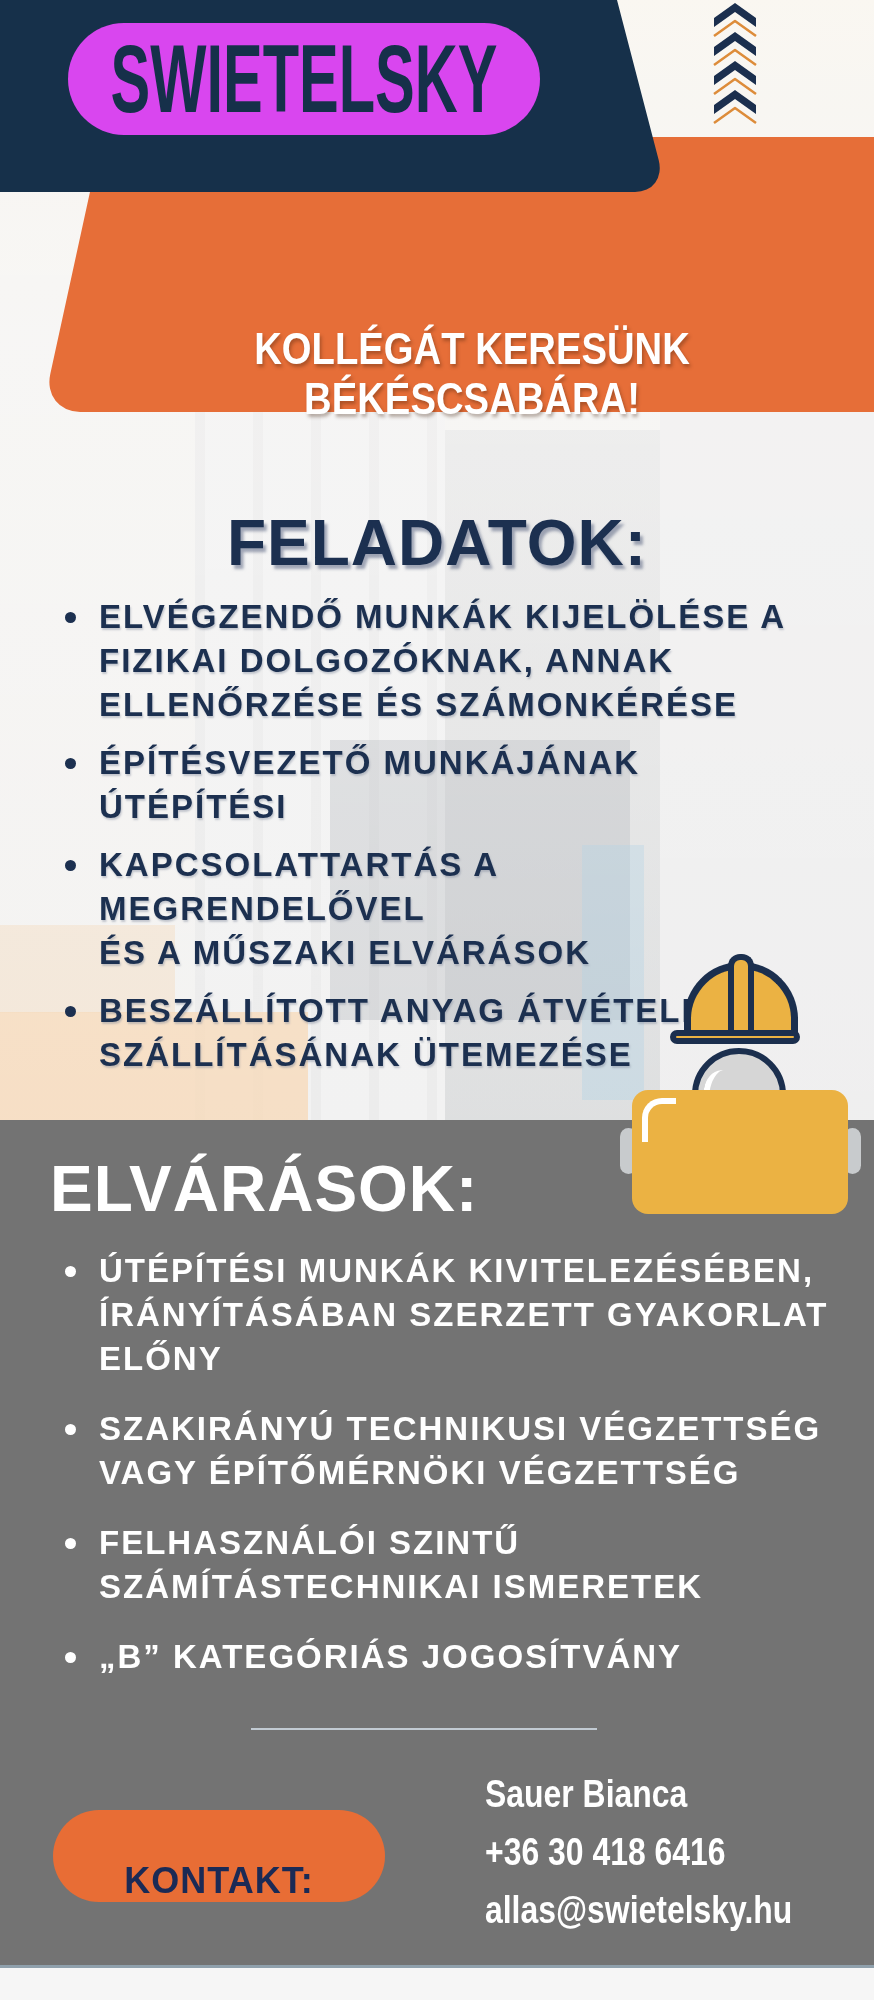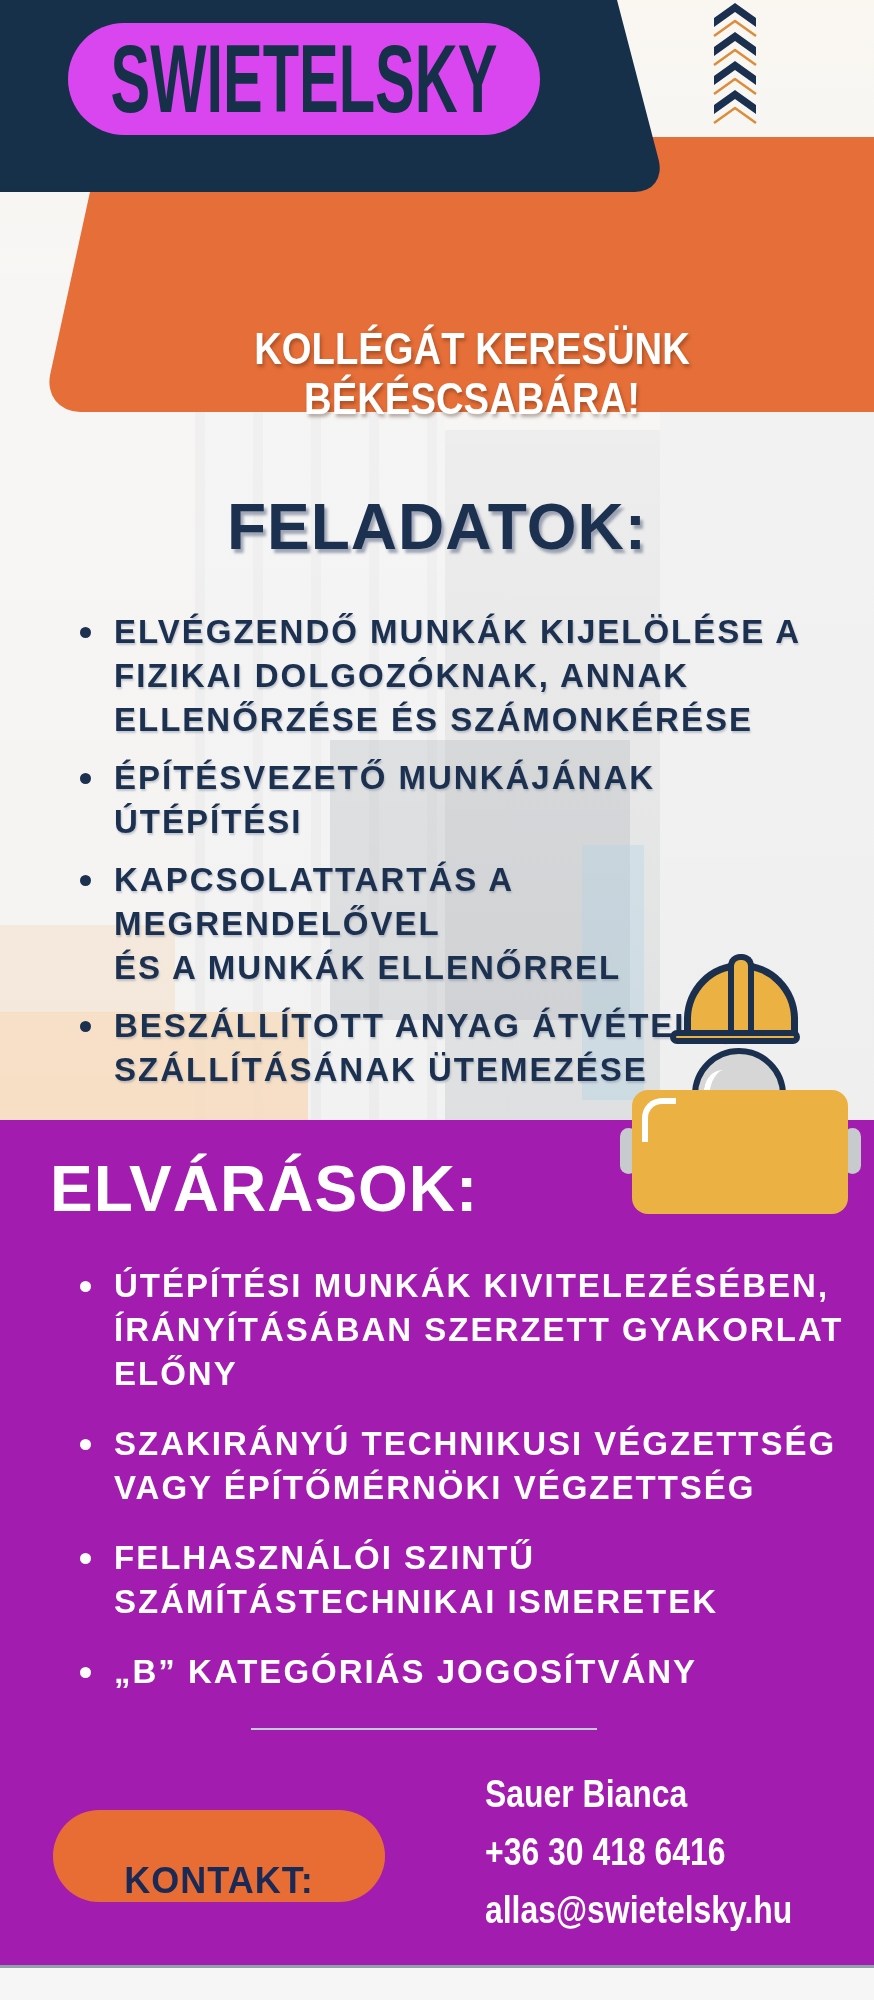--- a/index.html
+++ b/index.html
@@ -46,24 +46,24 @@
     background:#d946ef;border-radius:60px;z-index:4;
     display:flex;align-items:center;justify-content:center;}
   .logo-pill .logo-text{font-size:96px;font-weight:800;color:#16304A;line-height:1;
     display:inline-block;transform:scaleX(.62);white-space:nowrap;}
 
   
   .chevrons{position:absolute;left:712px;top:0px;width:46px;z-index:3;}
   .chev{display:block;margin-bottom:-11px;}
 
   
-  .tasks-heading{position:absolute;left:0;right:0;top:490px;margin:0;text-align:center;
+  .tasks-heading{position:absolute;left:0;right:0;top:490px;margin:16px;text-align:center;
     font-size:64px;font-weight:800;color:#1C3050;letter-spacing:1px;z-index:5;
     text-shadow:3px 4px 3px rgba(90,100,130,.55);}
-  ul.jlist{list-style:none;margin:16px;padding:0;position:absolute;z-index:5;}
+  ul.jlist{list-style:none;margin:1px;padding:0;position:absolute;z-index:5;}
   ul.jlist li{position:relative;padding-left:48px;font-weight:700;
     font-size:33px;line-height:44px;letter-spacing:2px;white-space:pre-line;}
   ul.jlist li::before{content:'';position:absolute;left:14px;top:17px;width:11px;height:11px;
     border-radius:50%;background:currentColor;}
   .tasks-list{left:50px;top:594px;width:780px;color:#1C3050;}
   .tasks-list li{margin-bottom:14px;text-shadow:1px 2px 2px rgba(120,130,150,.4);}
 
   
   .worker{position:absolute;left:618px;top:952px;width:245px;height:268px;z-index:6;}
   .worker div{position:absolute;box-sizing:border-box;}
@@ -79,21 +79,21 @@
     border-left:6px solid #fff;border-radius:50%;transform:rotate(14deg);}
   .laptop{left:14px;top:138px;width:216px;height:124px;background:#EBB243;
     border-radius:16px;z-index:5;}
   .laptop::before{content:'';position:absolute;left:10px;top:8px;width:28px;height:38px;
     border-left:6px solid #fff;border-top:6px solid #fff;border-top-left-radius:20px;}
   .thumb-l{left:2px;top:176px;width:17px;height:46px;background:#C8CBCD;border-radius:9px;z-index:4;}
   .thumb-r{left:226px;top:176px;width:17px;height:46px;background:#C8CBCD;border-radius:9px;z-index:4;}
 
   
   .bottom-section{position:absolute;left:0;top:1120px;width:874px;height:845px;
-    background:#a21caf;z-index:3;}
+    background:#737373;z-index:3;}
   .req-heading{position:absolute;left:50px;top:32px;margin:0;
     font-size:64px;font-weight:800;color:#ffffff;letter-spacing:1px;}
   .req-list{left:50px;top:128px;width:780px;color:#ffffff;}
   .req-list li{margin-bottom:26px;letter-spacing:1.5px;}
   .divider{position:absolute;left:251px;top:608px;width:346px;height:2px;background:#C2CBD3;}
   .kontakt-btn{position:absolute;left:53px;top:690px;width:332px;height:92px;
     background:#E86D35;border-radius:46px;display:flex;align-items:flex-end;justify-content:center;
     cursor:pointer;}
   .kontakt-btn span{font-size:36px;font-weight:800;color:#1B2A55;letter-spacing:1px;}
   .contact-info{position:absolute;left:485px;top:653px;color:#ffffff;}
@@ -153,21 +153,21 @@
   </div>
 
   <h2 class="tasks-heading">FELADATOK:</h2>
   <ul class="jlist tasks-list">
 
   <li>ELVÉGZENDŐ MUNKÁK KIJELÖLÉSE A
 FIZIKAI DOLGOZÓKNAK, ANNAK
 ELLENŐRZÉSE ÉS SZÁMONKÉRÉSE</li>
       <li>ÉPÍTÉSVEZETŐ MUNKÁJÁNAK ÚTÉPÍTÉSI</li>
       <li>KAPCSOLATTARTÁS A MEGRENDELŐVEL
-ÉS A MUNKÁK ELLENŐRREL</li>
+ÉS A MŰSZAKI ELVÁRÁSOK</li>
       <li>BESZÁLLÍTOTT ANYAG ÁTVÉTELE,
 SZÁLLÍTÁSÁNAK ÜTEMEZÉSE</li>
     </ul>
 
   <div class="worker">
     <div class="helmet-dome"></div>
     <div class="helmet-band"></div>
     <div class="helmet-brim"></div>
     <div class="worker-face"></div>
     <div class="thumb-l"></div>

